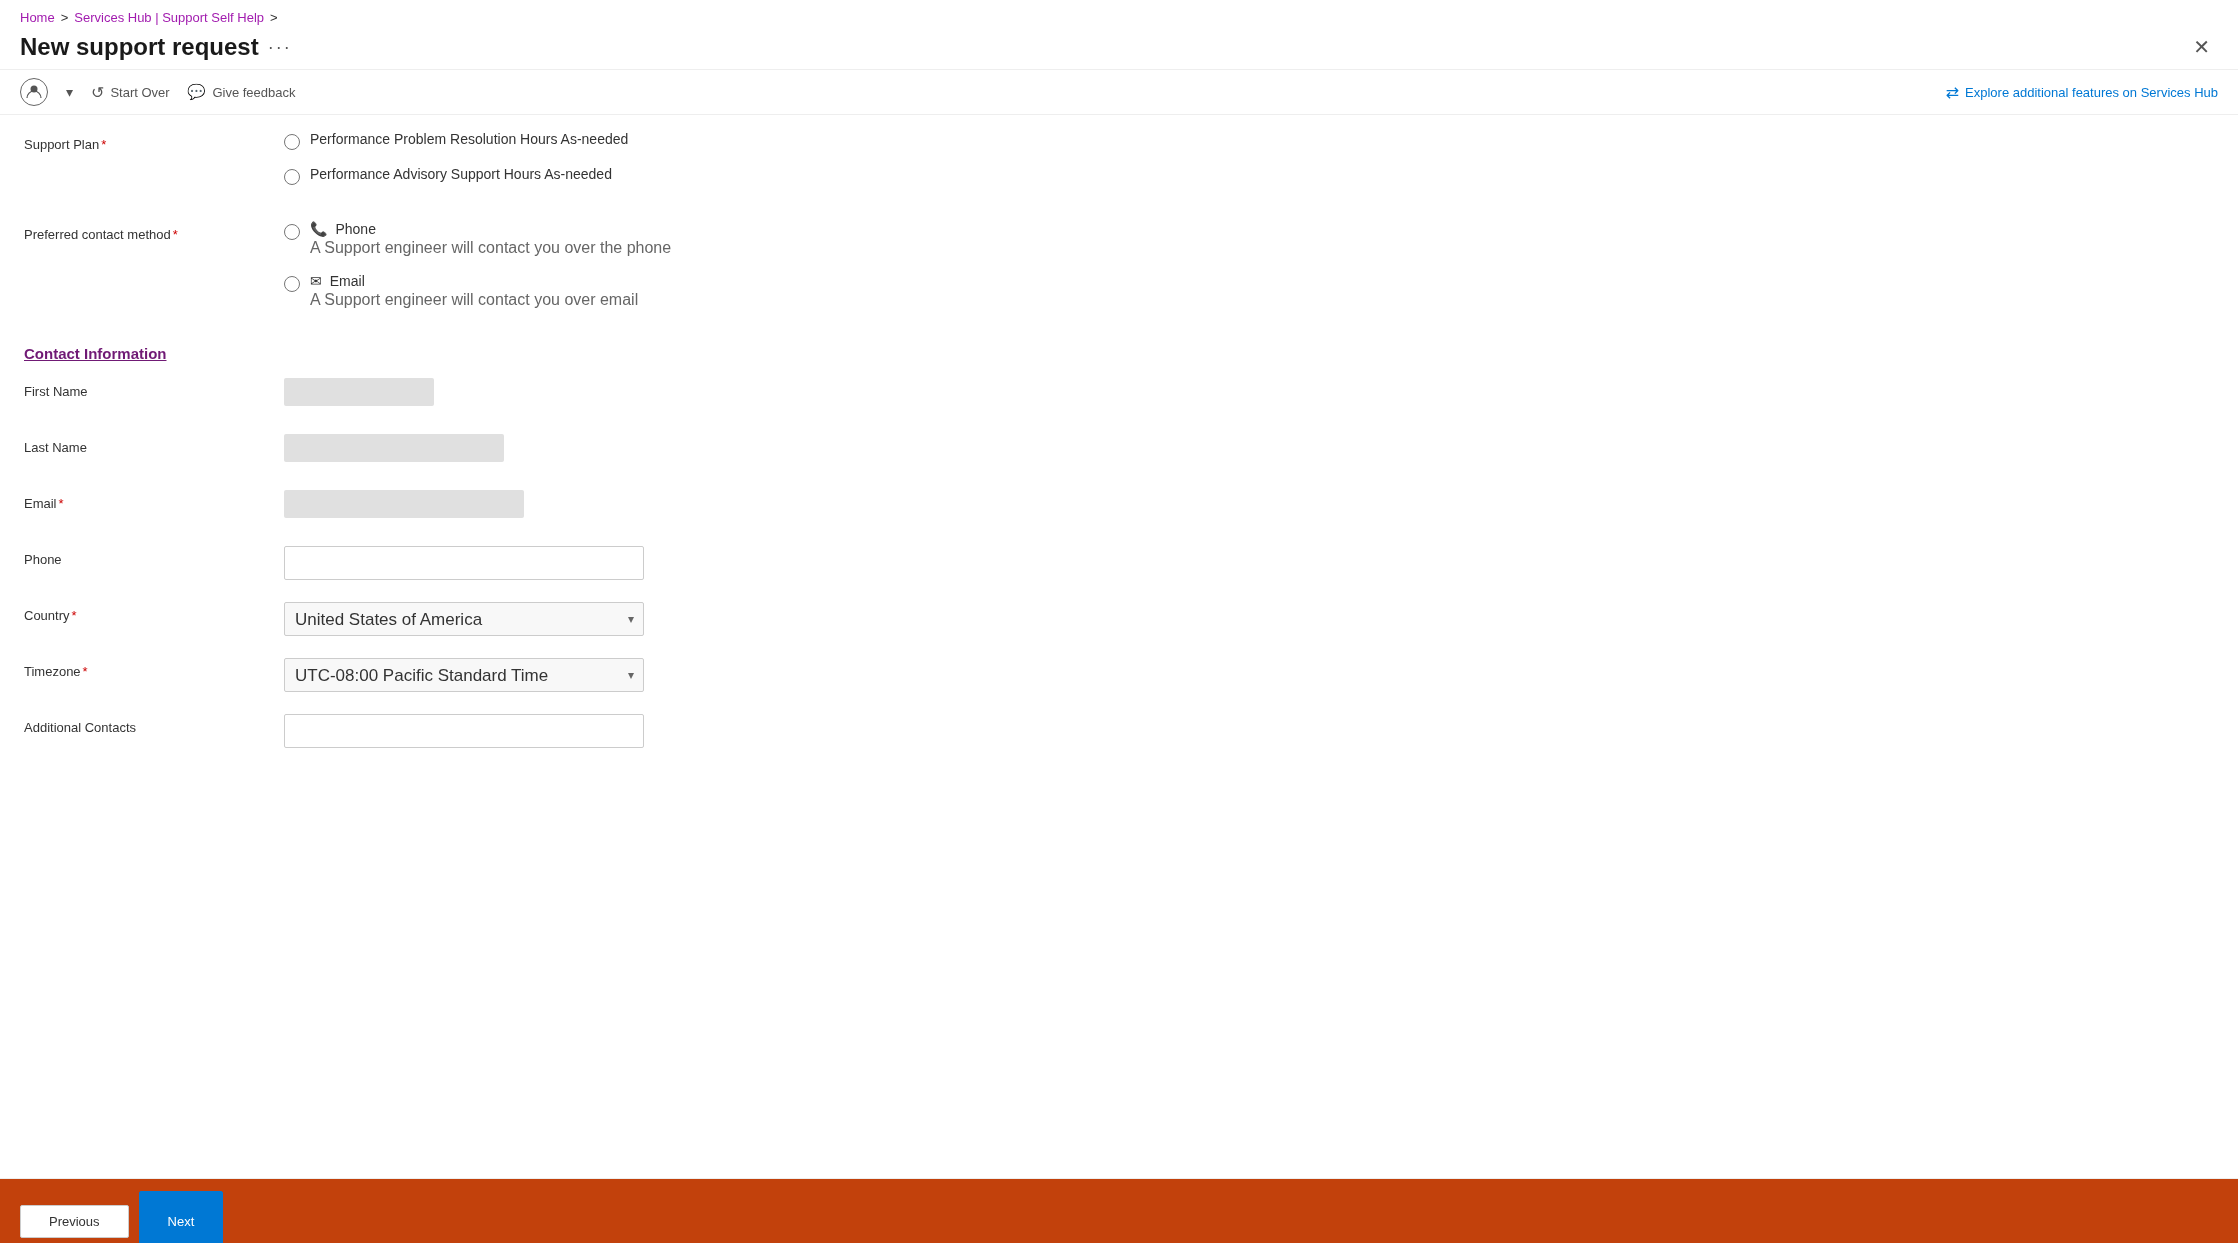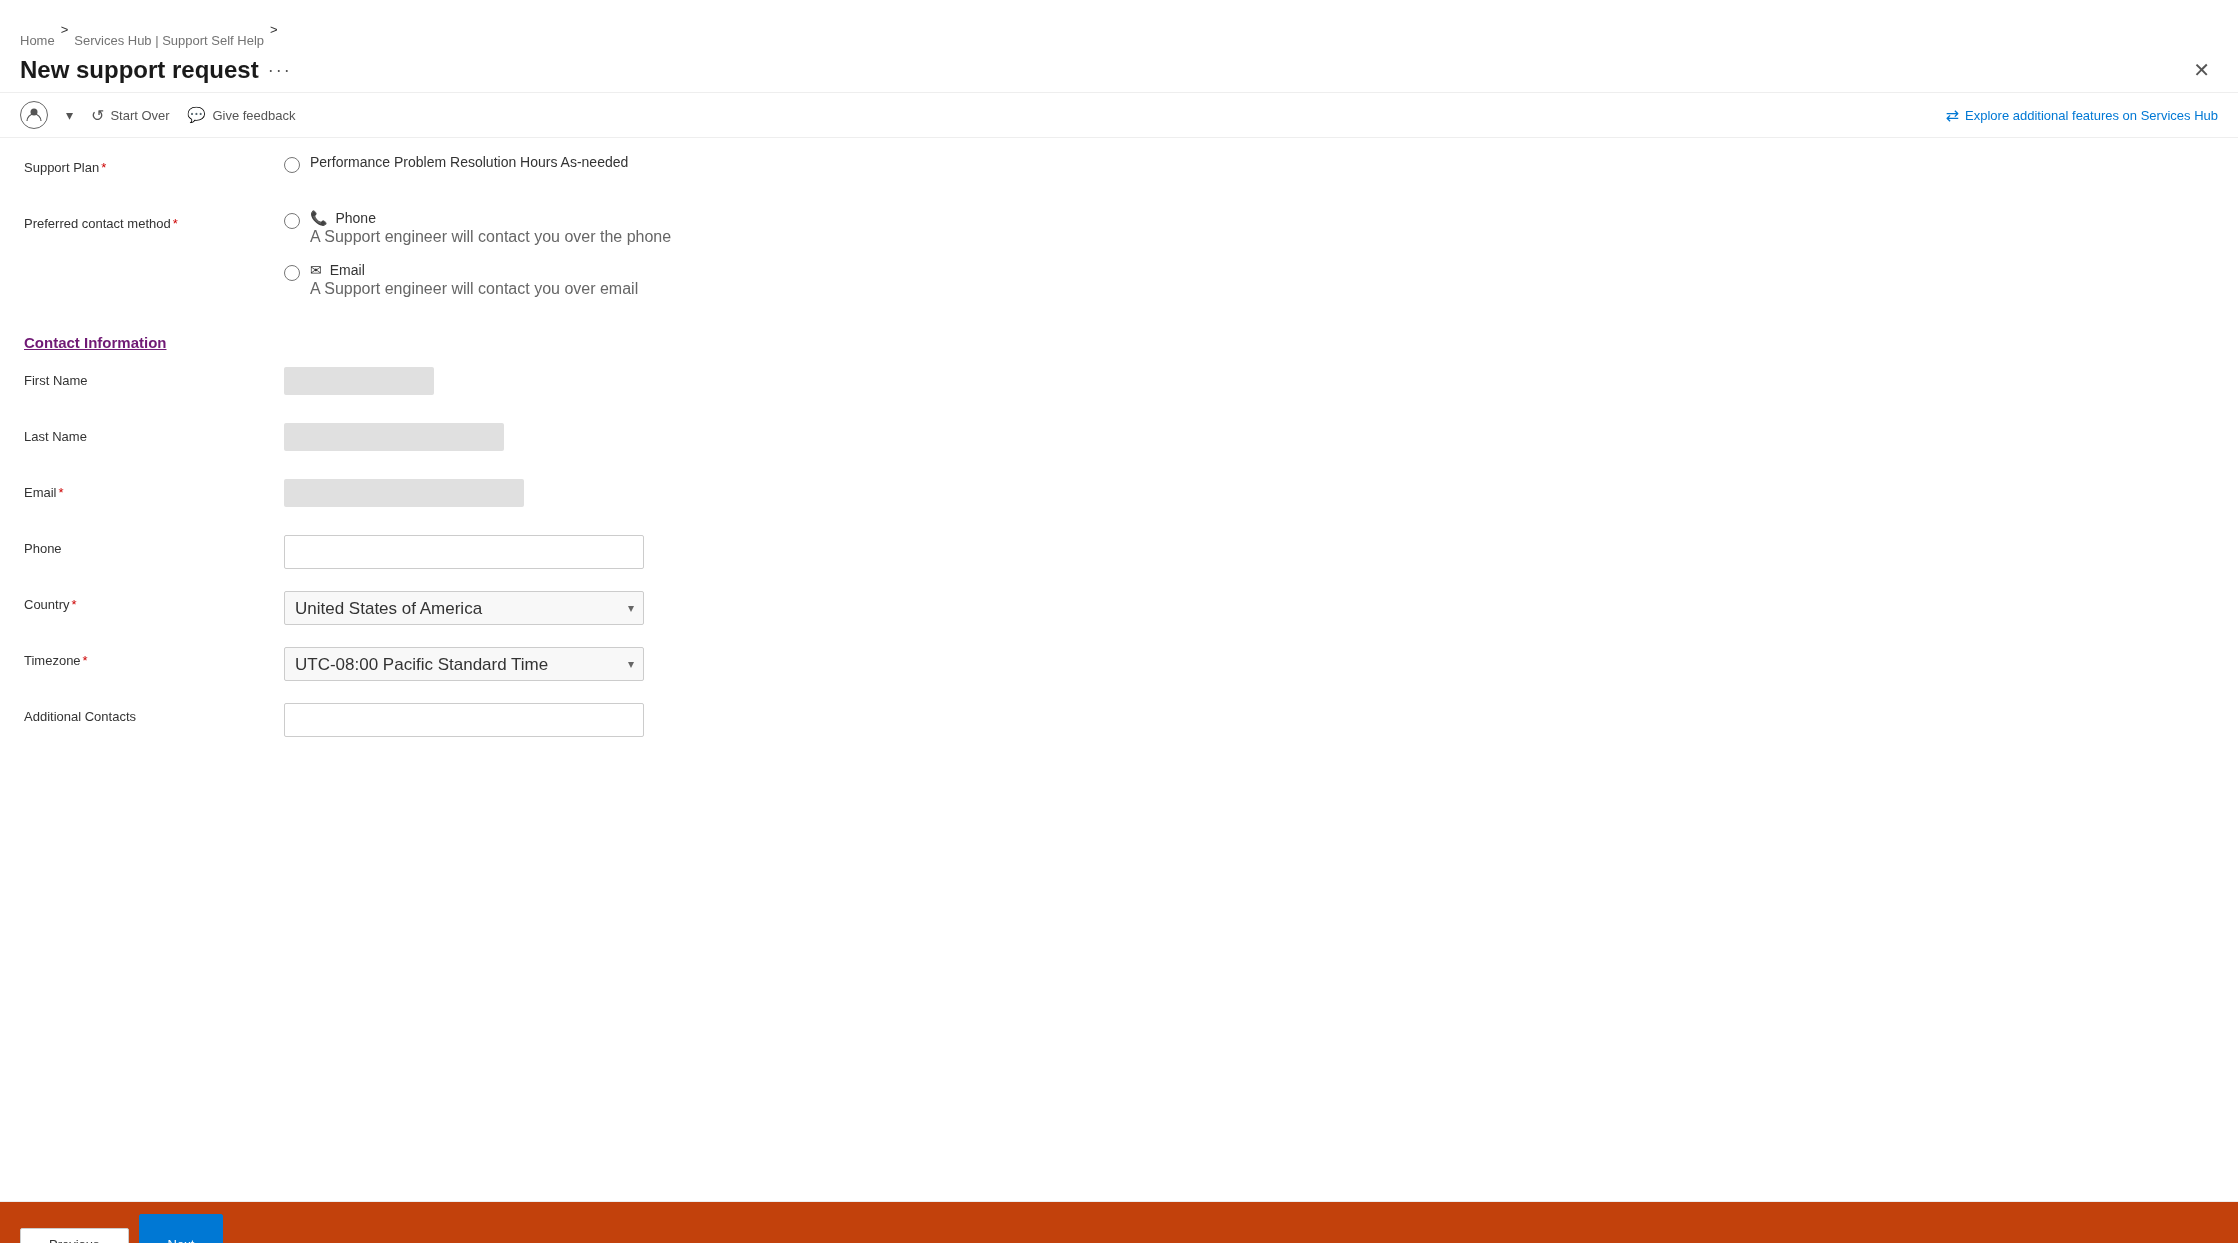--- a/index.html
+++ b/index.html
@@ -12,23 +12,22 @@
 
     
     .breadcrumb {
       display: flex;
       align-items: center;
       padding: 10px 20px 4px 20px;
       font-size: 13px;
       gap: 6px;
     }
     .breadcrumb a {
-      color: #737373;
+      color: #a21caf;
       text-decoration: none;
-      margin-top: 23px;
     }
 
     
     .page-header {
       display: flex;
       align-items: center;
       justify-content: space-between;
       padding: 4px 20px 8px 20px;
     }
     .page-title {
@@ -312,20 +311,24 @@
 
     <div class="form-row">
       <div class="form-label">
         <span>Support Plan</span><span class="required">*</span>
       </div>
       <div class="form-control-area">
         <label class="radio-option">
           <input type="radio" name="support_plan" style="">
           <span>Performance Problem Resolution Hours As-needed</span>
         </label>
+        <label class="radio-option">
+          <input type="radio" name="support_plan" style="">
+          <span>Performance Advisory Support Hours As-needed</span>
+        </label>
       </div>
     </div>
 
     <div class="form-row">
       <div class="form-label">
         <span>Preferred contact method</span><span class="required">*</span>
       </div>
       <div class="form-control-area">
         <label class="radio-option">
           <input type="radio" name="contact_method" style="">

